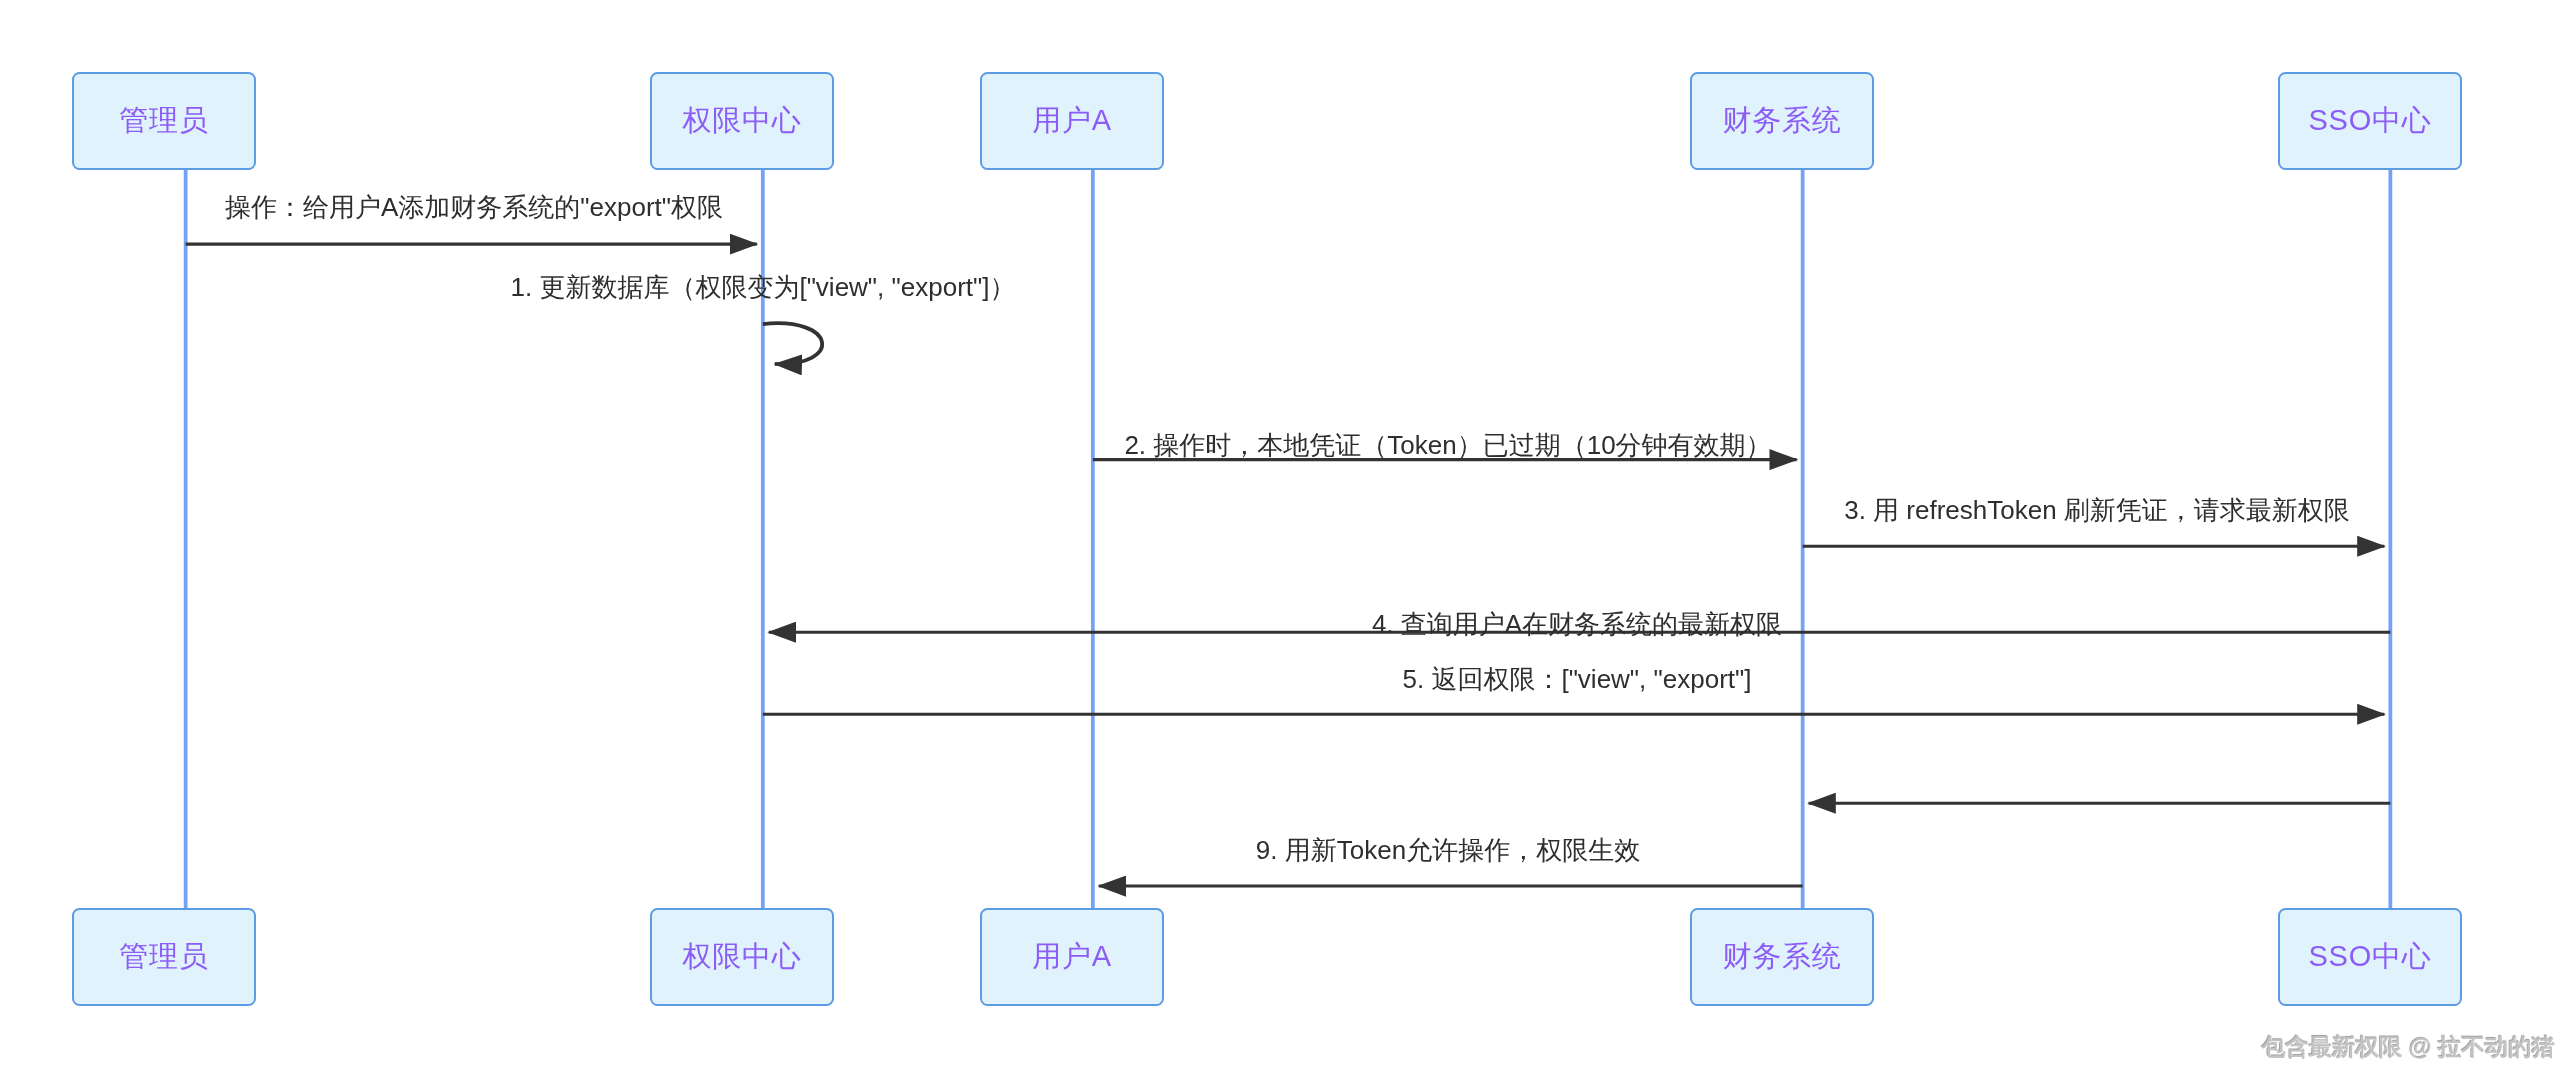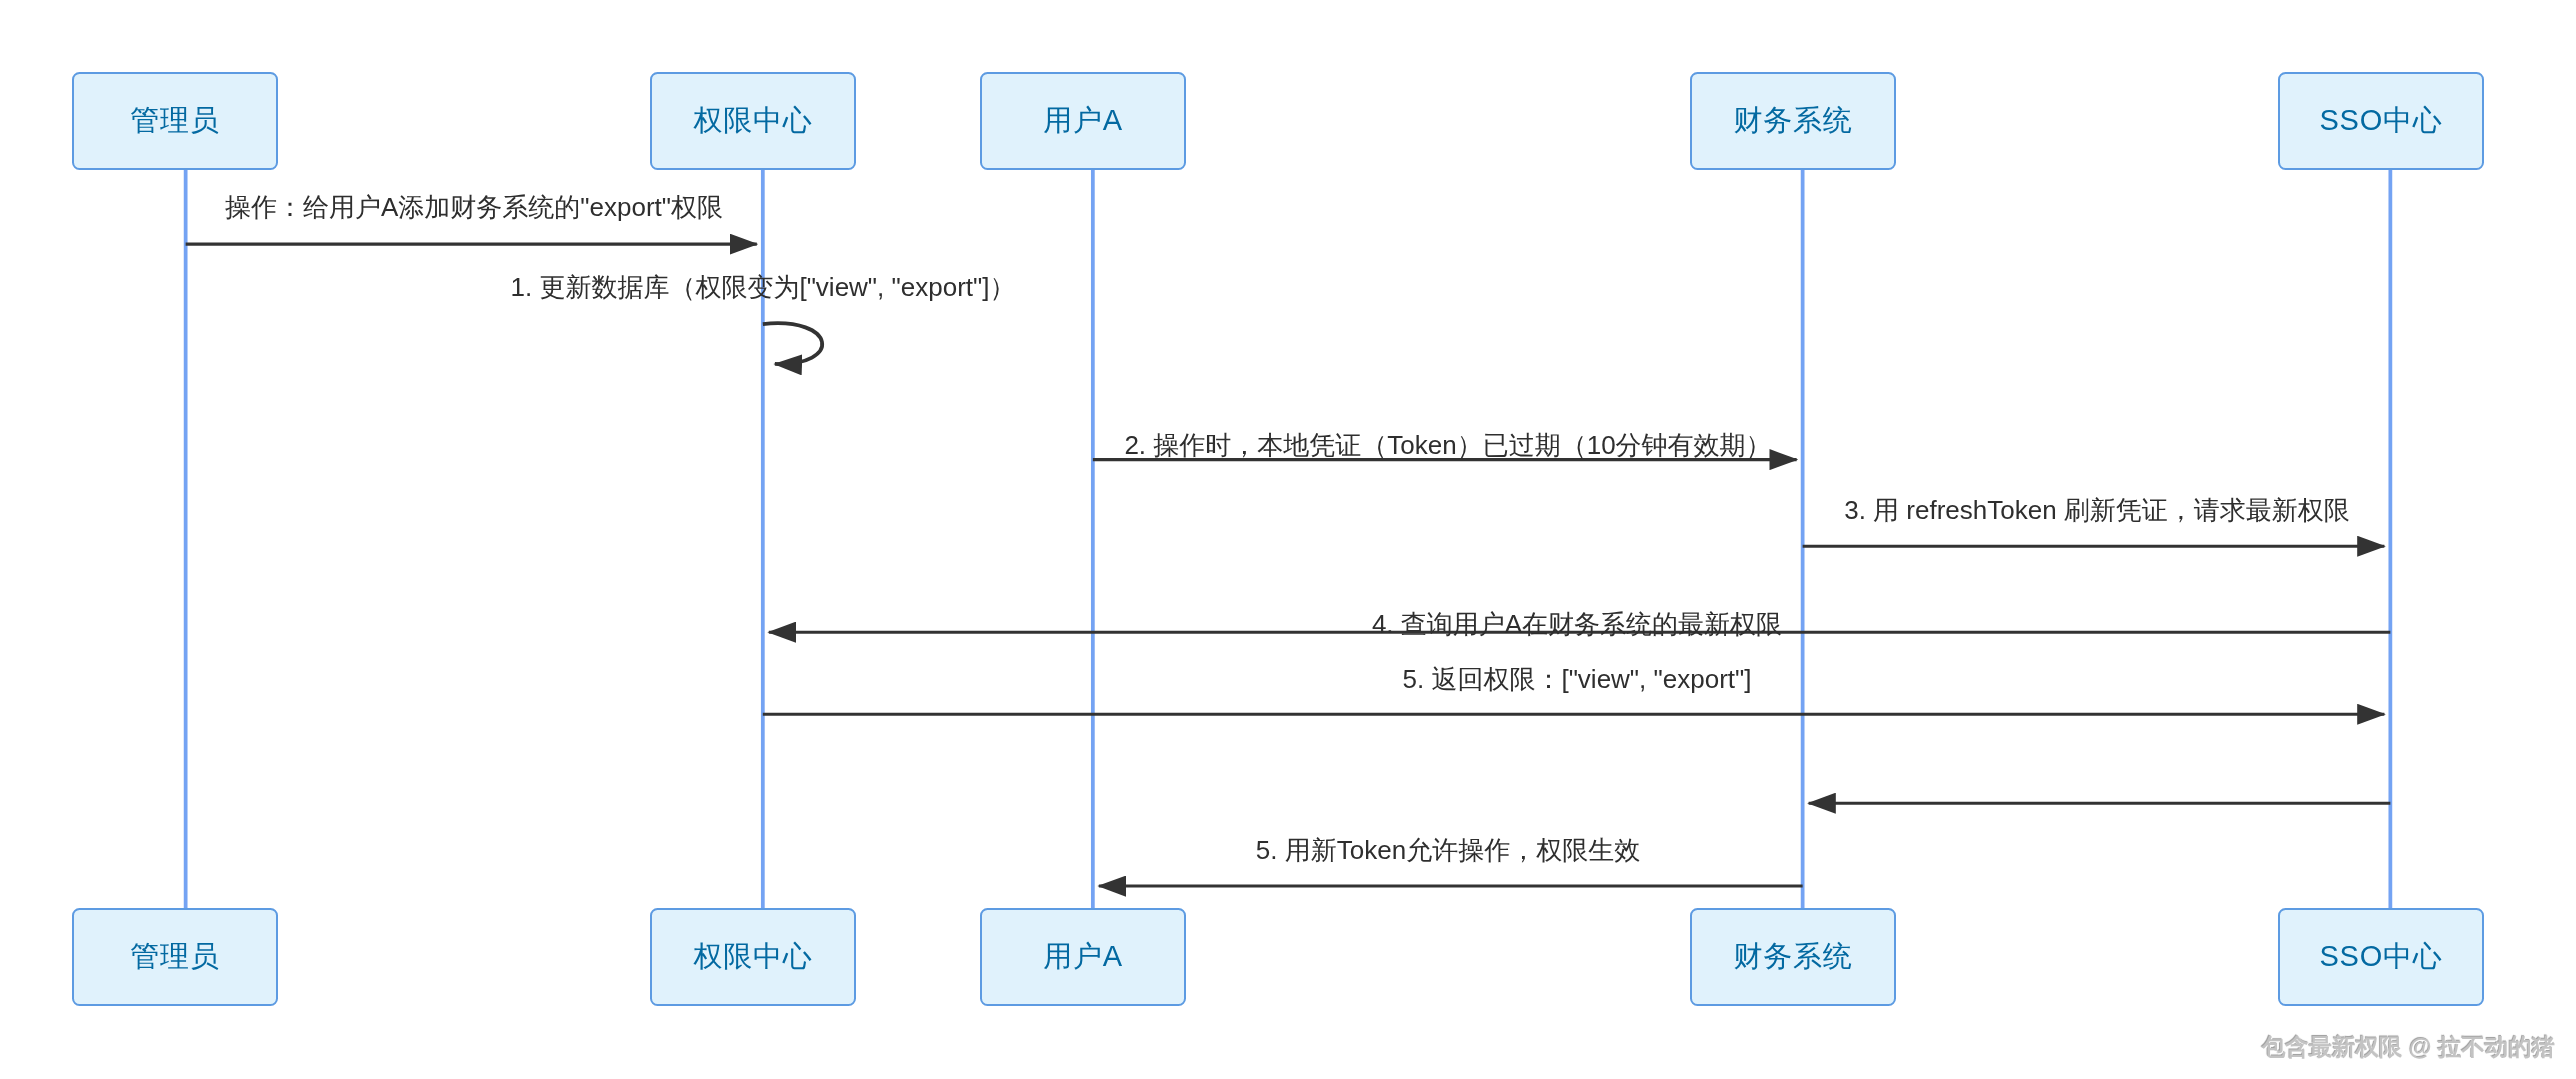--- a/index.html
+++ b/index.html
@@ -10,31 +10,31 @@
     background: #ffffff;
     font-family: "Liberation Sans", "DejaVu Sans", sans-serif;
     overflow: hidden;
   }
   .links {
     position: absolute;
     left: 0; top: 0;
   }
   .actor {
     position: absolute;
-    width: 206px;
+    width: 184px;
     height: 98px;
     box-sizing: border-box;
     background: #E0F2FC;
     border: 2.3px solid #5D9BE2;
     border-radius: 7.5px;
     display: flex;
     align-items: center;
     justify-content: center;
     font-size: 29px;
-    color: #0369a1;
+    color: #8b5cf6;
     letter-spacing: 0.8px;
   }
   .msg-label {
     position: absolute;
     transform: translateX(-50%);
     white-space: nowrap;
     font-size: 26px;
     line-height: 33px;
     height: 33px;
     color: #2E2E2E;
@@ -96,18 +96,18 @@
   <div class="actor" style="left:980px; top:908px;">用户A</div>
   <div class="actor" style="left:1690px; top:908px;">财务系统</div>
   <div class="actor" style="left:2278px; top:908px;">SSO中心</div>
 
   <div class="msg-label" style="left:474px;  top:191px;">操作：给用户A添加财务系统的"export"权限</div>
   <div class="msg-label" style="left:763px; top:271px;">1. 更新数据库（权限变为["view", "export"]）</div>
   <div class="msg-label" style="left:1448px; top:429px;">2. 操作时，本地凭证（Token）已过期（10分钟有效期）</div>
   <div class="msg-label" style="left:2097px; top:494px;text-align:right;">3. 用 refreshToken 刷新凭证，请求最新权限</div>
   <div class="msg-label" style="left:1577px; top:608px;text-align:right;">4. 查询用户A在财务系统的最新权限</div>
   <div class="msg-label" style="left:1577px; top:663px;">5. 返回权限：["view", "export"]</div>
-  <div class="msg-label" style="left:1448px; top:834px;">5. 用新Token允许操作，权限生效</div>
+  <div class="msg-label" style="left:1448px; top:834px;">9. 用新Token允许操作，权限生效</div>
 
   <div class="watermark">包含最新权限 @ 拉不动的猪</div>
 
 </div>
 
 
 </body></html>

